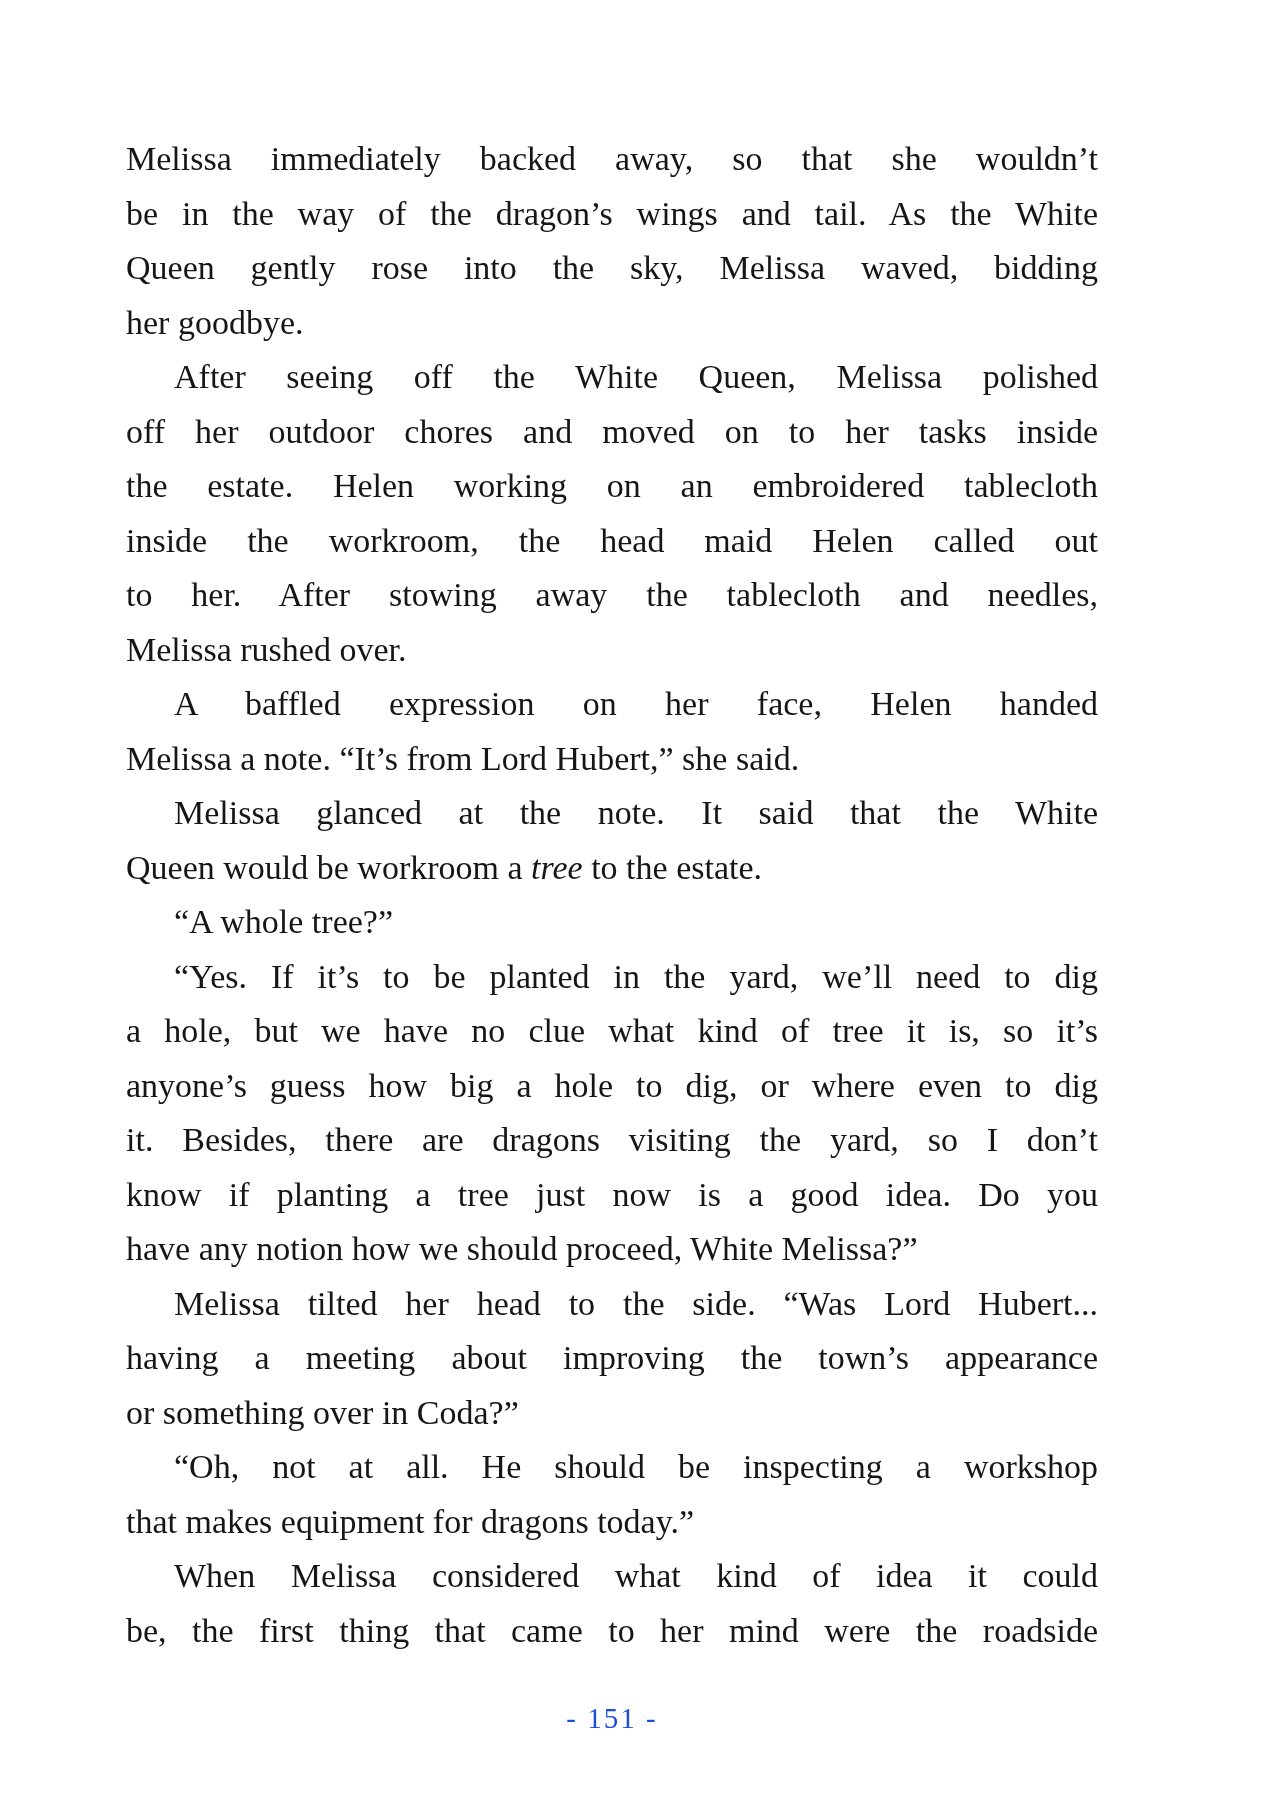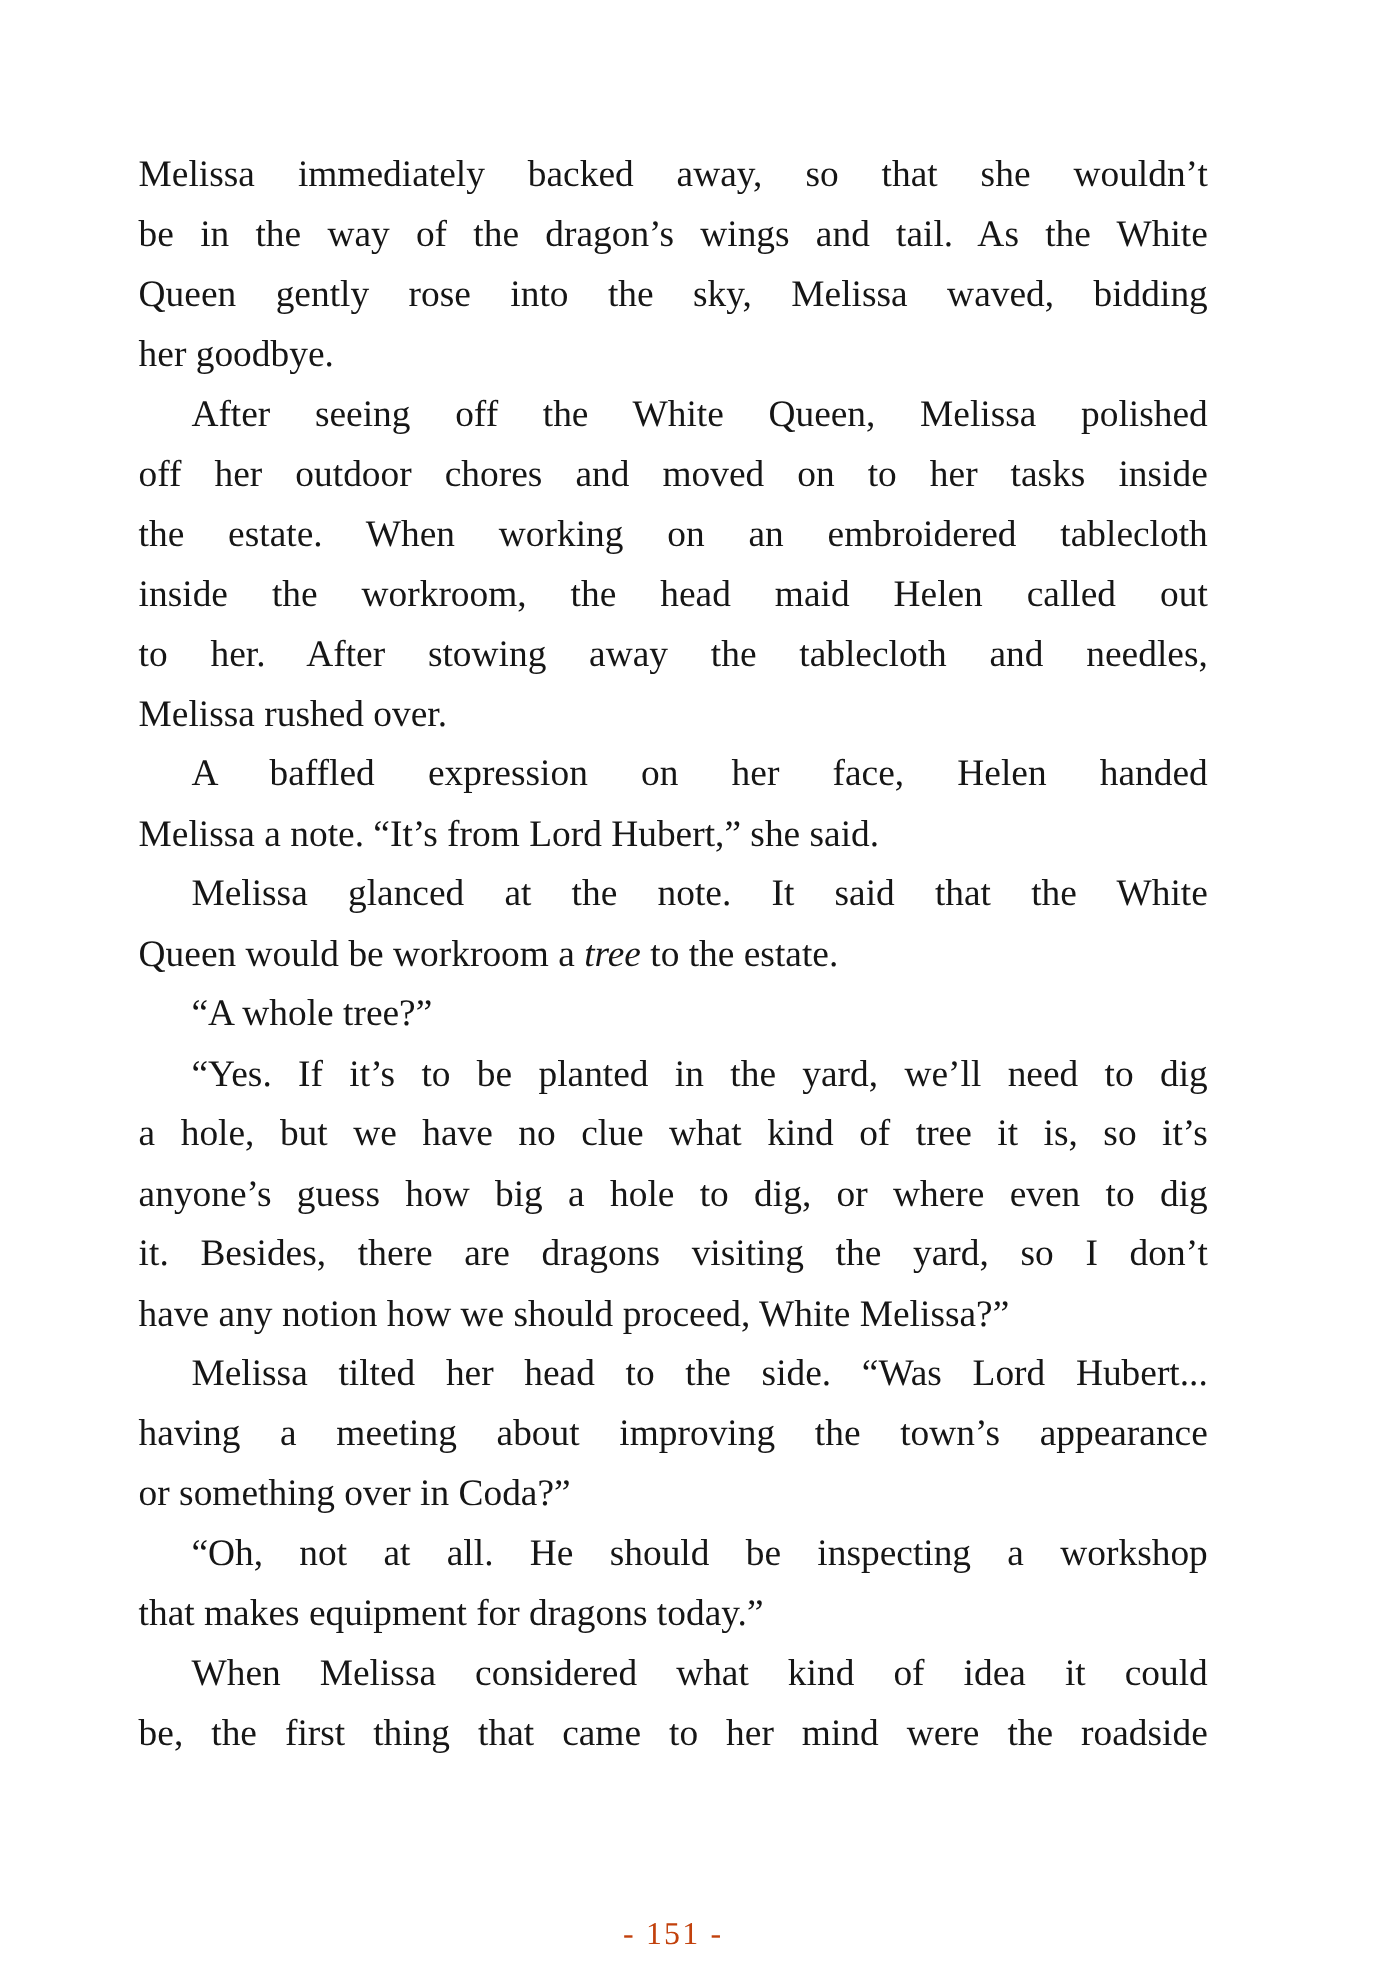--- a/index.html
+++ b/index.html
@@ -41,49 +41,49 @@
     font-style: italic;
   }
   .footer {
     position: absolute;
     left: 126px;
     top: 1702px;
     width: 972px;
     text-align: center;
     font-size: 29px;
     letter-spacing: 2px;
-    color: #c2410c;
+    color: #1d4ed8;
     font-feature-settings: "onum";
-    margin-top: 40px;
   }
 </style>
 </head>
 <body>
 
 <div class="page">
   <div class="text-block">
       <div class="line"><span>Melissa immediately backed away, so that she wouldn’t</span></div>
       <div class="line"><span>be in the way of the dragon’s wings and tail. As the White</span></div>
       <div class="line"><span>Queen gently rose into the sky, Melissa waved, bidding</span></div>
       <div class="line lastline"><span>her goodbye.</span></div>
       <div class="line indent"><span>After seeing off the White Queen, Melissa polished</span></div>
       <div class="line"><span>off her outdoor chores and moved on to her tasks inside</span></div>
-      <div class="line"><span>the estate. When working on an embroidered tablecloth</span></div>
+      <div class="line"><span>the estate. Helen working on an embroidered tablecloth</span></div>
       <div class="line"><span>inside the workroom, the head maid Helen called out</span></div>
       <div class="line"><span>to her. After stowing away the tablecloth and needles,</span></div>
       <div class="line lastline"><span>Melissa rushed over.</span></div>
       <div class="line indent"><span>A baffled expression on her face, Helen handed</span></div>
       <div class="line lastline"><span>Melissa a note. “It’s from Lord Hubert,” she said.</span></div>
       <div class="line indent"><span>Melissa glanced at the note. It said that the White</span></div>
       <div class="line lastline"><span>Queen would be workroom a </span><em>tree</em><span> to the estate.</span></div>
       <div class="line indent lastline"><span>“A whole tree?”</span></div>
       <div class="line indent"><span>“Yes. If it’s to be planted in the yard, we’ll need to dig</span></div>
       <div class="line"><span>a hole, but we have no clue what kind of tree it is, so it’s</span></div>
       <div class="line"><span>anyone’s guess how big a hole to dig, or where even to dig</span></div>
       <div class="line"><span>it. Besides, there are dragons visiting the yard, so I don’t</span></div>
+      <div class="line"><span>know if planting a tree just now is a good idea. Do you</span></div>
       <div class="line lastline"><span>have any notion how we should proceed, White Melissa?”</span></div>
       <div class="line indent"><span>Melissa tilted her head to the side. “Was Lord Hubert...</span></div>
       <div class="line"><span>having a meeting about improving the town’s appearance</span></div>
       <div class="line lastline"><span>or something over in Coda?”</span></div>
       <div class="line indent"><span>“Oh, not at all. He should be inspecting a workshop</span></div>
       <div class="line lastline"><span>that makes equipment for dragons today.”</span></div>
       <div class="line indent"><span>When Melissa considered what kind of idea it could</span></div>
       <div class="line"><span>be, the first thing that came to her mind were the roadside</span></div>
     </div>
   <div class="footer">- 151 -</div>

